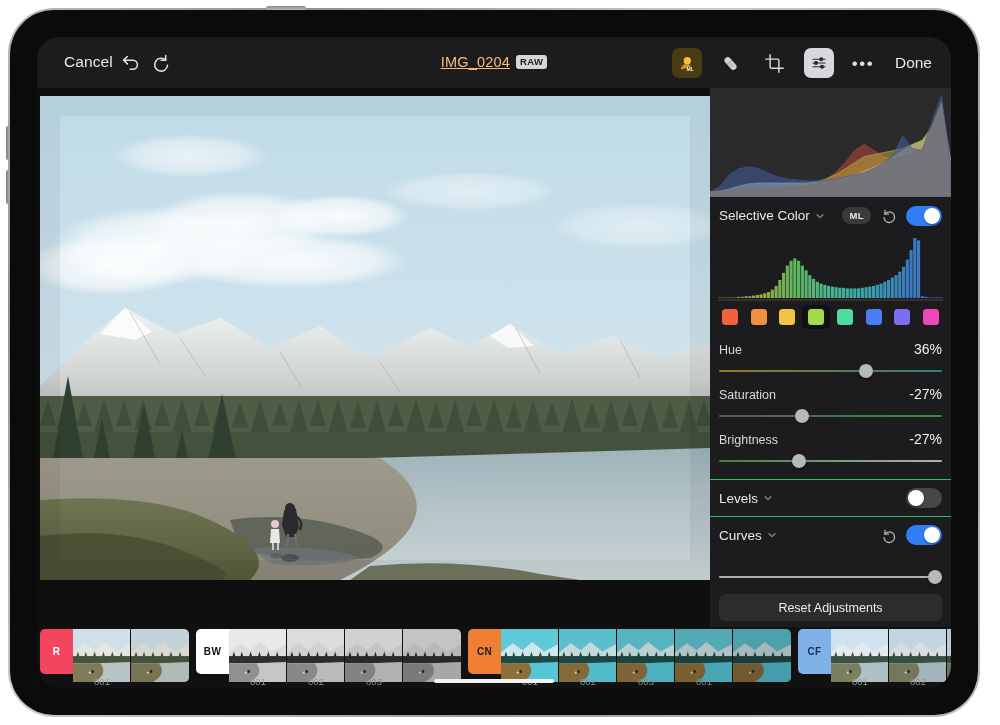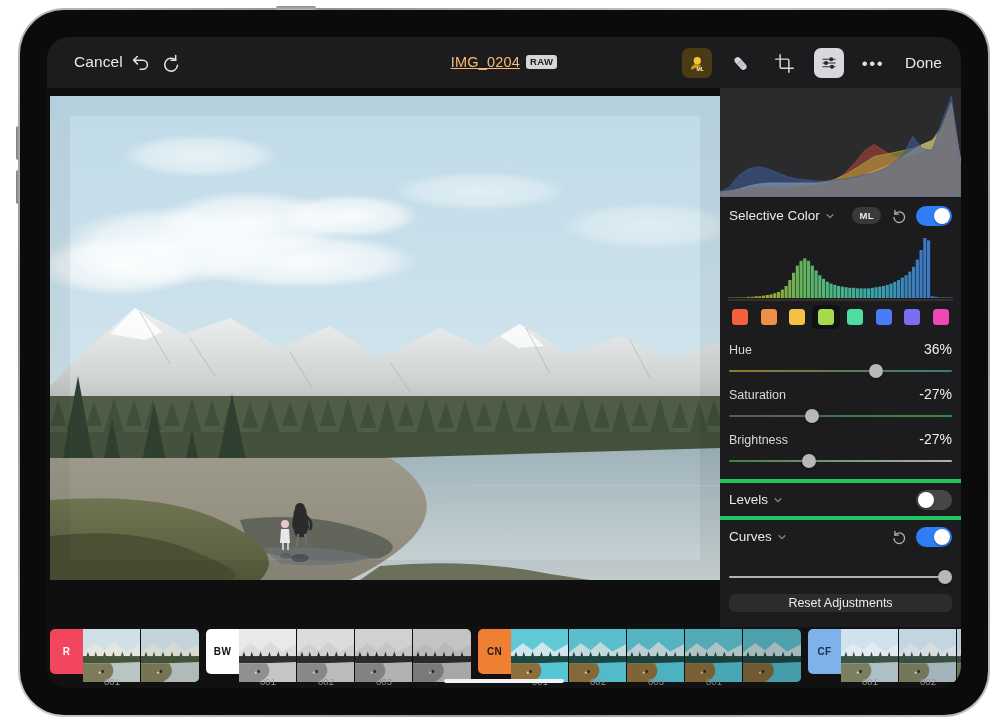--- a/index.html
+++ b/index.html
@@ -1,20 +1,20 @@
 <!DOCTYPE html>
 <html><head>
 <meta charset="utf-8">
 <style>
   * { box-sizing: border-box; margin:0; padding:0; }
   html,body{ width:1000px; height:725px; background:#ffffff; overflow:hidden;
              font-family:"Liberation Sans", sans-serif; }
 
   
-  #device{ position:absolute; left:18px; top:8px; width:972px; height:709px;
+  #device{ position:absolute; left:8px; top:8px; width:972px; height:709px;
            background:linear-gradient(135deg,#b9bcc0 0%,#8e9195 18%,#c8cbcf 42%,#9a9da1 70%,#babdc1 100%);
            border-radius:46px; }
   #device::before{ content:""; position:absolute; left:2px; top:2px; right:2px; bottom:2px;
            background:#0b0b0c; border-radius:44px; }
   .btn-vol{ position:absolute; background:linear-gradient(90deg,#7d8084,#aaadb1); border-radius:2px; }
   .btn-top{ position:absolute; background:linear-gradient(180deg,#8a8d91,#b4b7bb); border-radius:2px; }
 
   #screen{ position:absolute; left:29px; top:29px; width:914px; height:651px;
            background:#0f0f10; border-radius:22px; overflow:hidden; }
 
@@ -39,21 +39,21 @@
   #photo{ position:absolute; left:3px; top:59px; width:670px; height:484px;
           background:#2a2a2c; overflow:hidden; }
   #imgsvg{ display:block; width:100%; height:100%; }
 
   
   #panel{ position:absolute; right:0; top:51px; width:241px; bottom:61px; background:#1c1c1e; }
   #histo{ position:absolute; left:0; top:0; width:241px; height:109px; background:#2b2b2d; }
   #histo svg{ display:block; width:100%; height:100%; }
 
   .row{ position:relative; height:37px; padding:0 9px; display:flex; align-items:center; }
-  .rowsep{ border-top:4px solid #22c55e;justify-content:flex-end; }
+  .rowsep{ border-top:1px solid #22c55e;justify-content:flex-end; }
   .rowlabel{ color:#e9e9eb; font-size:13.5px; }
   .chev{ margin-left:5px; opacity:.65; }
   .rowright{ margin-left:auto; display:flex; align-items:center; gap:9px; }
   .mlpill{ background:#3a3a3c; color:#e9e9eb; font-size:9.5px; font-weight:bold;
            padding:3px 7px; border-radius:9px; letter-spacing:.4px;}
   .reseticon{ width:17px; height:17px; opacity:.82;}
   .toggle{ width:36px; height:20px; border-radius:10px; position:relative; }
   .toggle.on{ background:#2f7ef6; } .toggle.off{ background:#47474a; }
   .toggle .knob{ position:absolute; top:2px; width:16px; height:16px; border-radius:50%;
                  background:#fff; box-shadow:0 1px 2px rgba(0,0,0,.4); }
@@ -69,21 +69,21 @@
 
   .slrow{ padding:6px 9px 2px 9px; }
   .sltop{ display:flex; justify-content:space-between; align-items:baseline;gap:40px; }
   .slname{ color:#d8d8da; font-size:12.5px;} .slval{ color:#f0f0f2; font-size:14px;}
   .track{ position:relative; height:14px; margin-top:7px; }
   .track .bar{ position:absolute; left:0; right:0; top:6px; height:2px; border-radius:1px; }
   .track .knob{ position:absolute; top:0; width:14px; height:14px; border-radius:50%;
                 background:#b8b8ba; box-shadow:0 1px 2px rgba(0,0,0,.5); margin-left:-7px;}
   #curveslider{ padding:10px 9px 4px 9px; }
   #curveslider .bar{ background:#b0b0b2; }
-  #resetbtn{ margin:6px 9px 0 9px; height:18px; background:#2c2c2e; border-radius:6px;
+  #resetbtn{ margin:6px 9px 0 9px; height:27px; background:#2c2c2e; border-radius:6px;
              display:flex; align-items:center; justify-content:center;
              color:#ececee; font-size:12.5px; }
 
   
   #strip{ position:absolute; left:0; right:0; bottom:0; height:61px; background:#111112;
           overflow:hidden; }
   #striprow{ position:absolute; left:3px; top:2px; display:flex; height:45px; }
   .group{ display:flex; margin-right:7px; }
   .ghead{ width:33px; height:45px; border-radius:5px 0 0 5px; display:flex;
           align-items:center; justify-content:center; font-size:10px; font-weight:bold;

